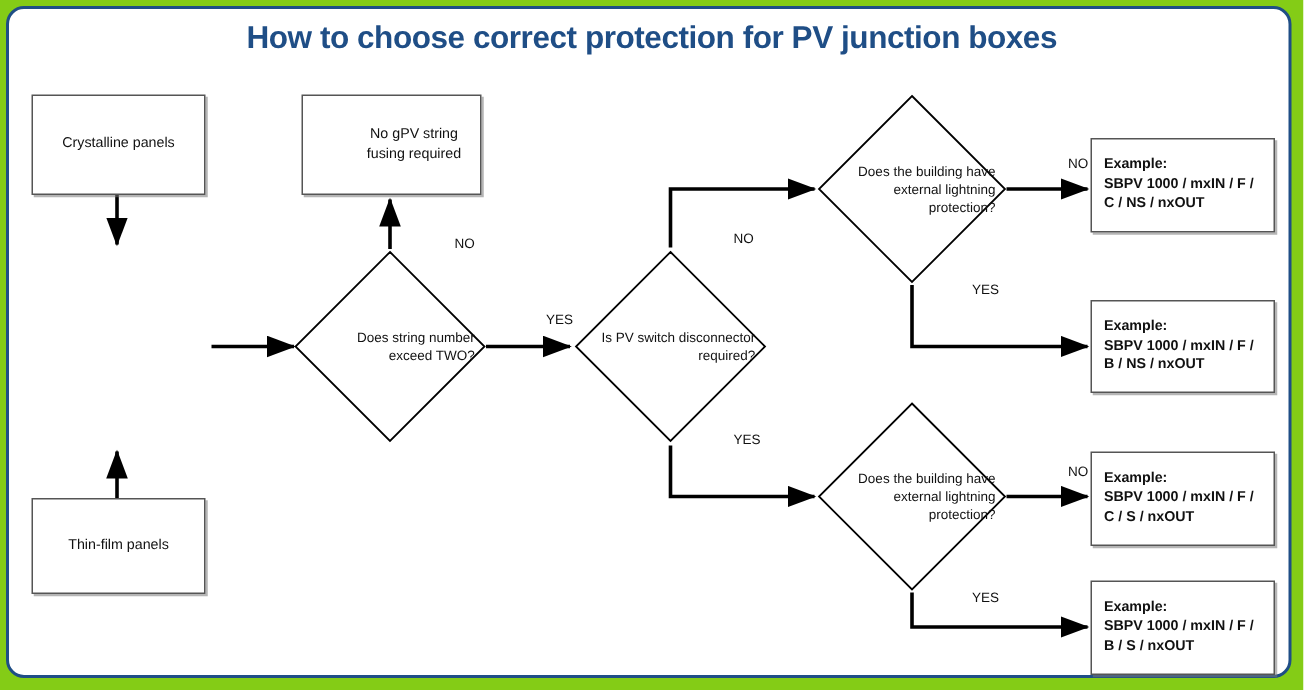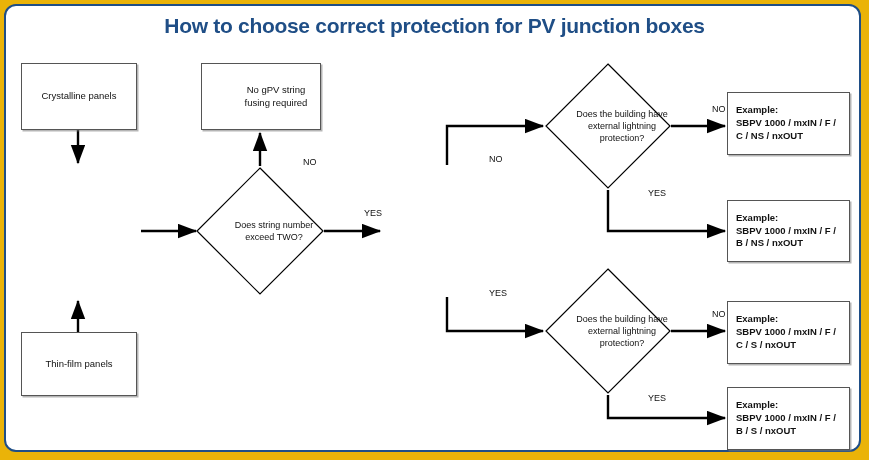--- a/index.html
+++ b/index.html
@@ -4,21 +4,21 @@
 <style>
   html, body {
     margin: 0;
     padding: 0;
     background: #ffffff;
   }
   #page {
     position: relative;
     width: 869px;
     height: 460px;
-    background: #eab308;
+    background: #84cc16;
     font-family: "Liberation Sans", sans-serif;
     overflow: hidden;
   }
   #frame {
     position: absolute;
     left: 4px;
     top: 4px;
     width: 857px;
     height: 448px;
     box-sizing: border-box;
@@ -66,28 +66,28 @@
     position: absolute;
   }
   .diamond-wrap svg {
     position: absolute;
     left: 0;
     top: 0;
     overflow: visible;
   }
   .diamond-label {
     position: absolute;
-    left: 14px;
+    left: 4px;
     top: 0;
     width: 100%;
     height: 100%;
     display: flex;
     align-items: center;
     justify-content: center;
-    text-align: center;
+    text-align: right;
     font-size: 9px;
     color: #111111;
     line-height: 1.35;
     pointer-events: none;
   }
   .diamond-label .txt { width: 82%; }
   #edges {
     position: absolute;
     left: 0;
     top: 0;
@@ -167,20 +167,28 @@
 
   <div class="diamond-wrap" style="left:196px; top:167px; width:128px; height:128px;">
     <svg width="128" height="128" viewBox="0 0 128 128">
       <polygon points="64,1 127,64 64,127 1,64" fill="#ffffff" stroke="#000000" stroke-width="1.2"></polygon>
     </svg>
     <div class="diamond-label">
       <span class="txt">Does string number exceed TWO?</span>
     </div>
   </div>
 
+  <div class="diamond-wrap" style="left:383px; top:167px; width:128px; height:128px;">
+    <svg width="128" height="128" viewBox="0 0 128 128">
+      <polygon points="64,1 127,64 64,127 1,64" fill="#ffffff" stroke="#000000" stroke-width="1.2"></polygon>
+    </svg>
+    <div class="diamond-label">
+      <span class="txt">Is PV switch disconnector required?</span>
+    </div>
+  </div>
 
   <div class="diamond-wrap" style="left:545px; top:63px; width:126px; height:126px;">
     <svg width="126" height="126" viewBox="0 0 126 126">
       <polygon points="63,1 125,63 63,125 1,63" fill="#ffffff" stroke="#000000" stroke-width="1.2"></polygon>
     </svg>
     <div class="diamond-label">
       <span class="txt">Does the building have external lightning protection?</span>
     </div>
   </div>
 

